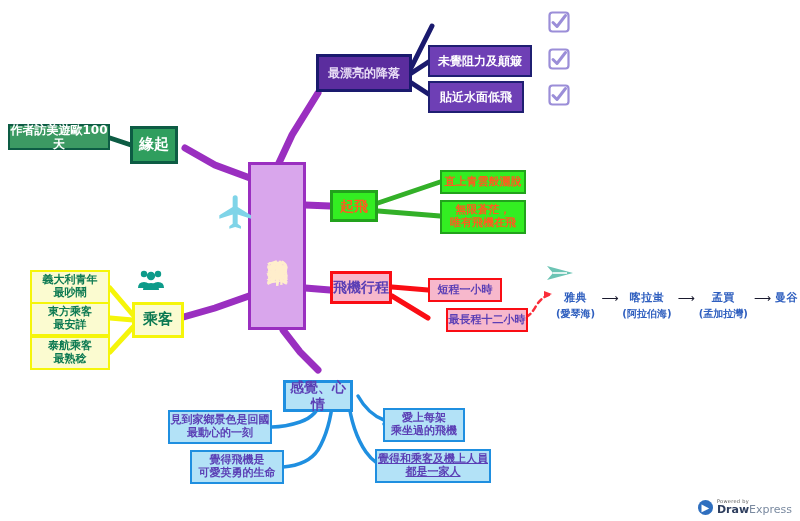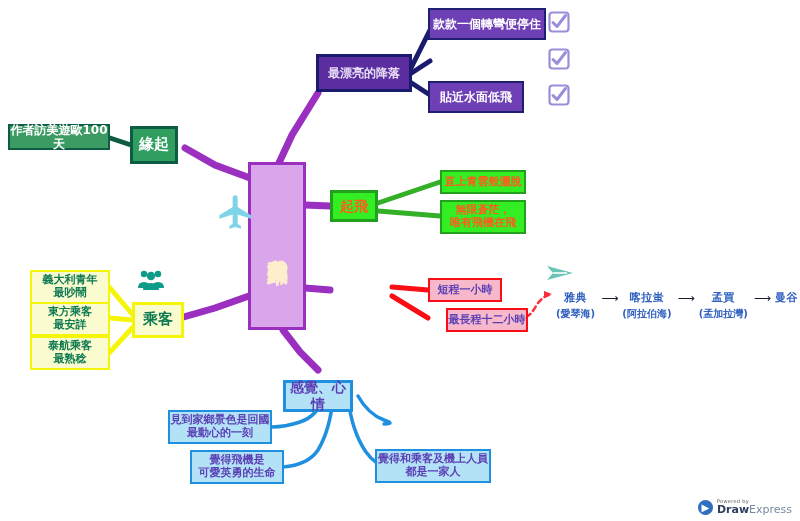--- a/index.html
+++ b/index.html
@@ -227,21 +227,21 @@
   <div class="node central" style="left:248px; top:162px; width:58px; height:168px;">我乘雲朵歸來</div>
 
   <span class="icon" style="left:216px; top:192px;">
     <svg width="40" height="40" viewBox="0 0 24 24">
       <path d="M21 16v-2l-8-5V3.5a1.5 1.5 0 0 0-3 0V9l-8 5v2l8-2.5V19l-2 1.5V22l3.5-1 3.5 1v-1.5L13 19v-5.5z" fill="#7fd4e8"></path>
     </svg>
   </span>
 
   <div class="node purple-main" style="left:316px; top:54px; width:96px; height:38px;">最漂亮的降落</div>
 
-  <div class="node purple-sub" style="left:428px; top:8px; width:118px; height:32px;">款款一個轉彎便停住</div>
+  <div class="node purple-sub" style="left:428px; top:45px; width:104px; height:32px;">未覺阻力及顛簸</div>
   <div class="node purple-sub" style="left:428px; top:81px; width:96px; height:32px;">貼近水面低飛</div>
 
   <span class="checkbox-icon" style="left:547px; top:10px;">
     <svg width="24" height="24" viewBox="0 0 24 24">
       <rect x="2.5" y="2.5" width="19" height="19" rx="3" fill="none" stroke="#9b8ed8" stroke-width="2.2"></rect>
       <path d="M6 12.5 L10 16.5 L18.5 5.5" fill="none" stroke="#9b8ed8" stroke-width="3" stroke-linecap="round" stroke-linejoin="round"></path>
     </svg>
   </span>
   <span class="checkbox-icon" style="left:547px; top:47px;">
     <svg width="24" height="24" viewBox="0 0 24 24">
@@ -257,20 +257,21 @@
   </span>
 
   <div class="node green-main" style="left:130px; top:126px; width:48px; height:38px;">緣起</div>
   <div class="node green-sub" style="left:8px; top:124px; width:102px; height:26px;">作者訪美遊歐100天</div>
 
   <div class="node lime-main" style="left:330px; top:190px; width:48px; height:32px;">起飛</div>
   <div class="node lime-sub" style="left:440px; top:170px; width:86px; height:24px;">直上青雲般灑脫</div>
   <div class="node lime-sub" style="left:440px; top:200px; width:86px; height:34px;">無限蒼茫，
 唯有飛機在飛</div>
 
+  <div class="node red-main" style="left:330px; top:271px; width:62px; height:33px;">飛機行程</div>
   <div class="node red-sub" style="left:428px; top:278px; width:74px; height:24px;">短程一小時</div>
   <div class="node red-sub" style="left:428px; top:308px; width:82px; height:24px;margin-left:18px;">最長程十二小時</div>
 
   <span class="icon" style="left:545px; top:262px;">
     <svg width="30" height="24" viewBox="0 0 30 24">
       <path d="M2 4 L28 11 L2 18 L8 11 Z" fill="#6cc4b4"></path>
       <path d="M8 11 L22 11" stroke="#ffffff" stroke-width="1.6"></path>
     </svg>
   </span>
 
@@ -314,21 +315,23 @@
 最安詳</div>
   <div class="node yellow-sub" style="left:30px; top:336px; width:80px; height:34px;">泰航乘客
 最熟稔</div>
 
   <div class="node blue-main" style="left:283px; top:368px; width:70px; height:32px;margin-top:12px;">感覺、心情</div>
 
   <div class="node blue-sub" style="left:168px; top:410px; width:104px; height:34px;">見到家鄉景色是回國
 最動心的一刻</div>
   <div class="node blue-sub" style="left:190px; top:450px; width:94px; height:34px;">覺得飛機是
 可愛英勇的生命</div>
-  <div class="node blue-sub" style="left:375px; top:449px; width:116px; height:34px;">覺得和乘客及機上人員
+  <div class="node blue-sub" style="left:383px; top:408px; width:82px; height:34px;">愛上每架
+乘坐過的飛機</div>
+  <div class="node blue-sub" style="left:375px; top:449px; width:116px; height:34px;text-decoration:underline;">覺得和乘客及機上人員
 都是一家人</div>
 
   <div id="watermark">
     <span class="wm-badge">▶</span>
     <span class="wm-text">
       <span class="wm-powered">Powered by</span>
       <span class="wm-name">
         <span>Draw</span><span class="wm-light">Express</span>
       </span>
     </span>

